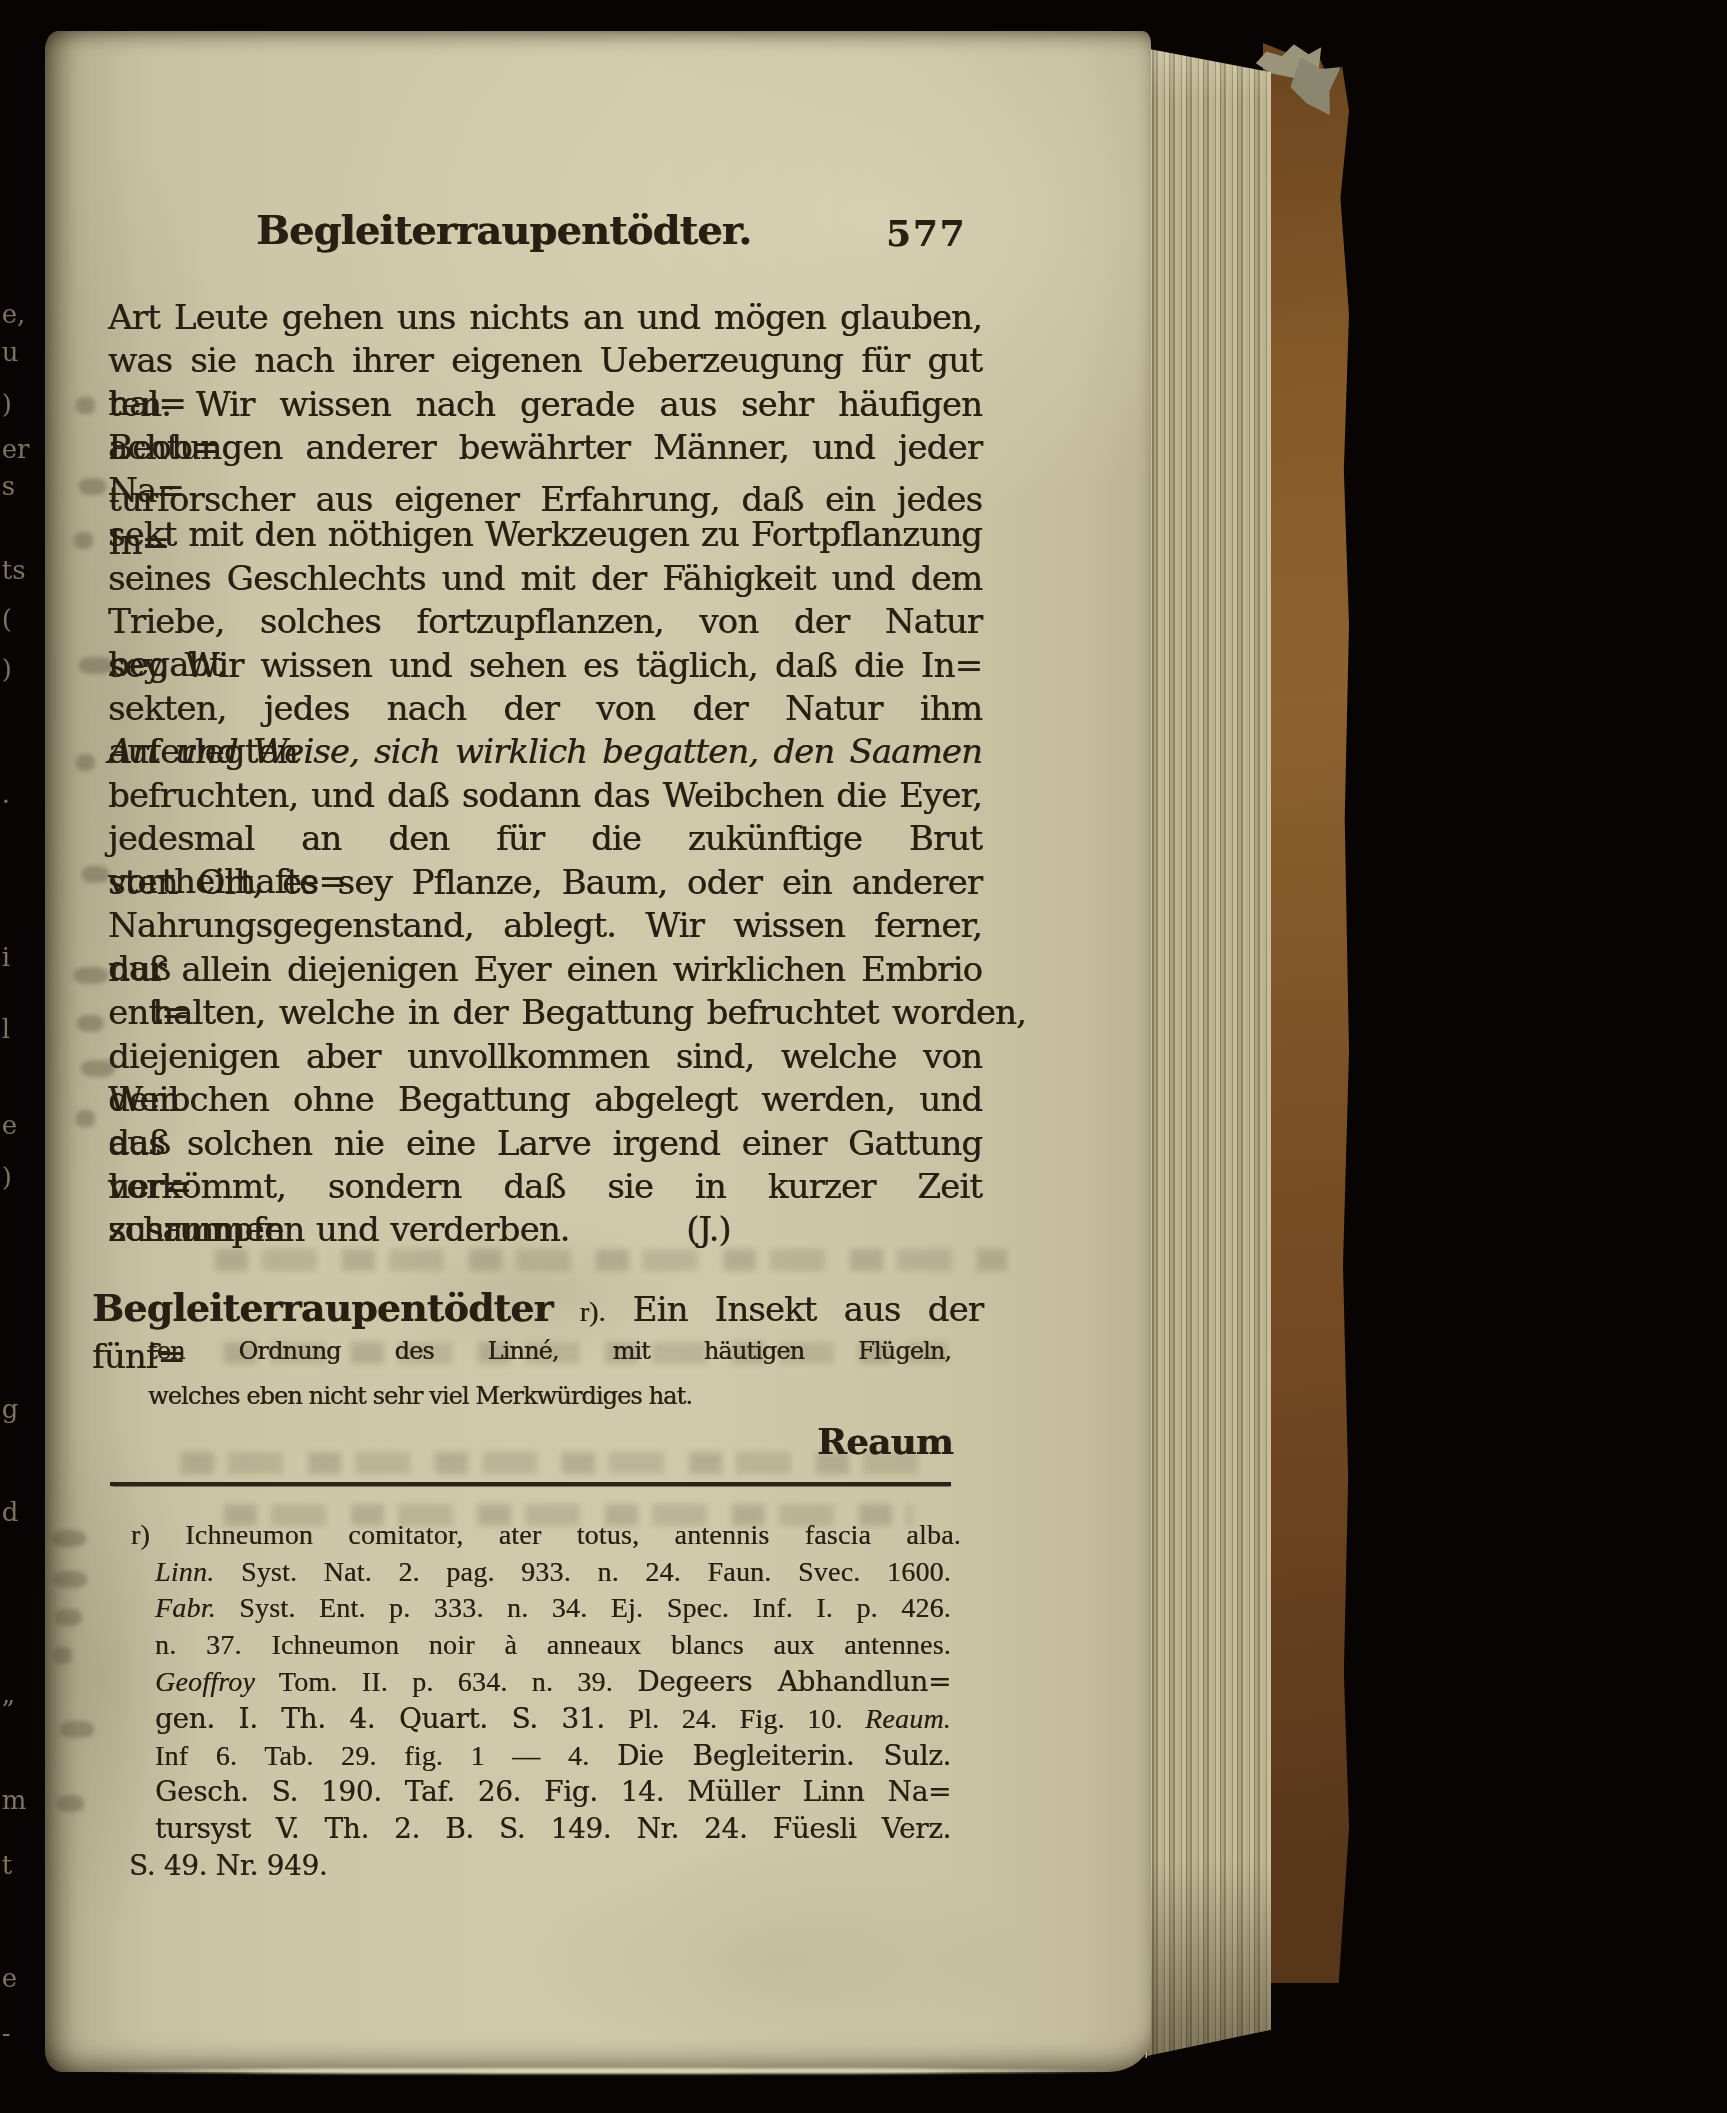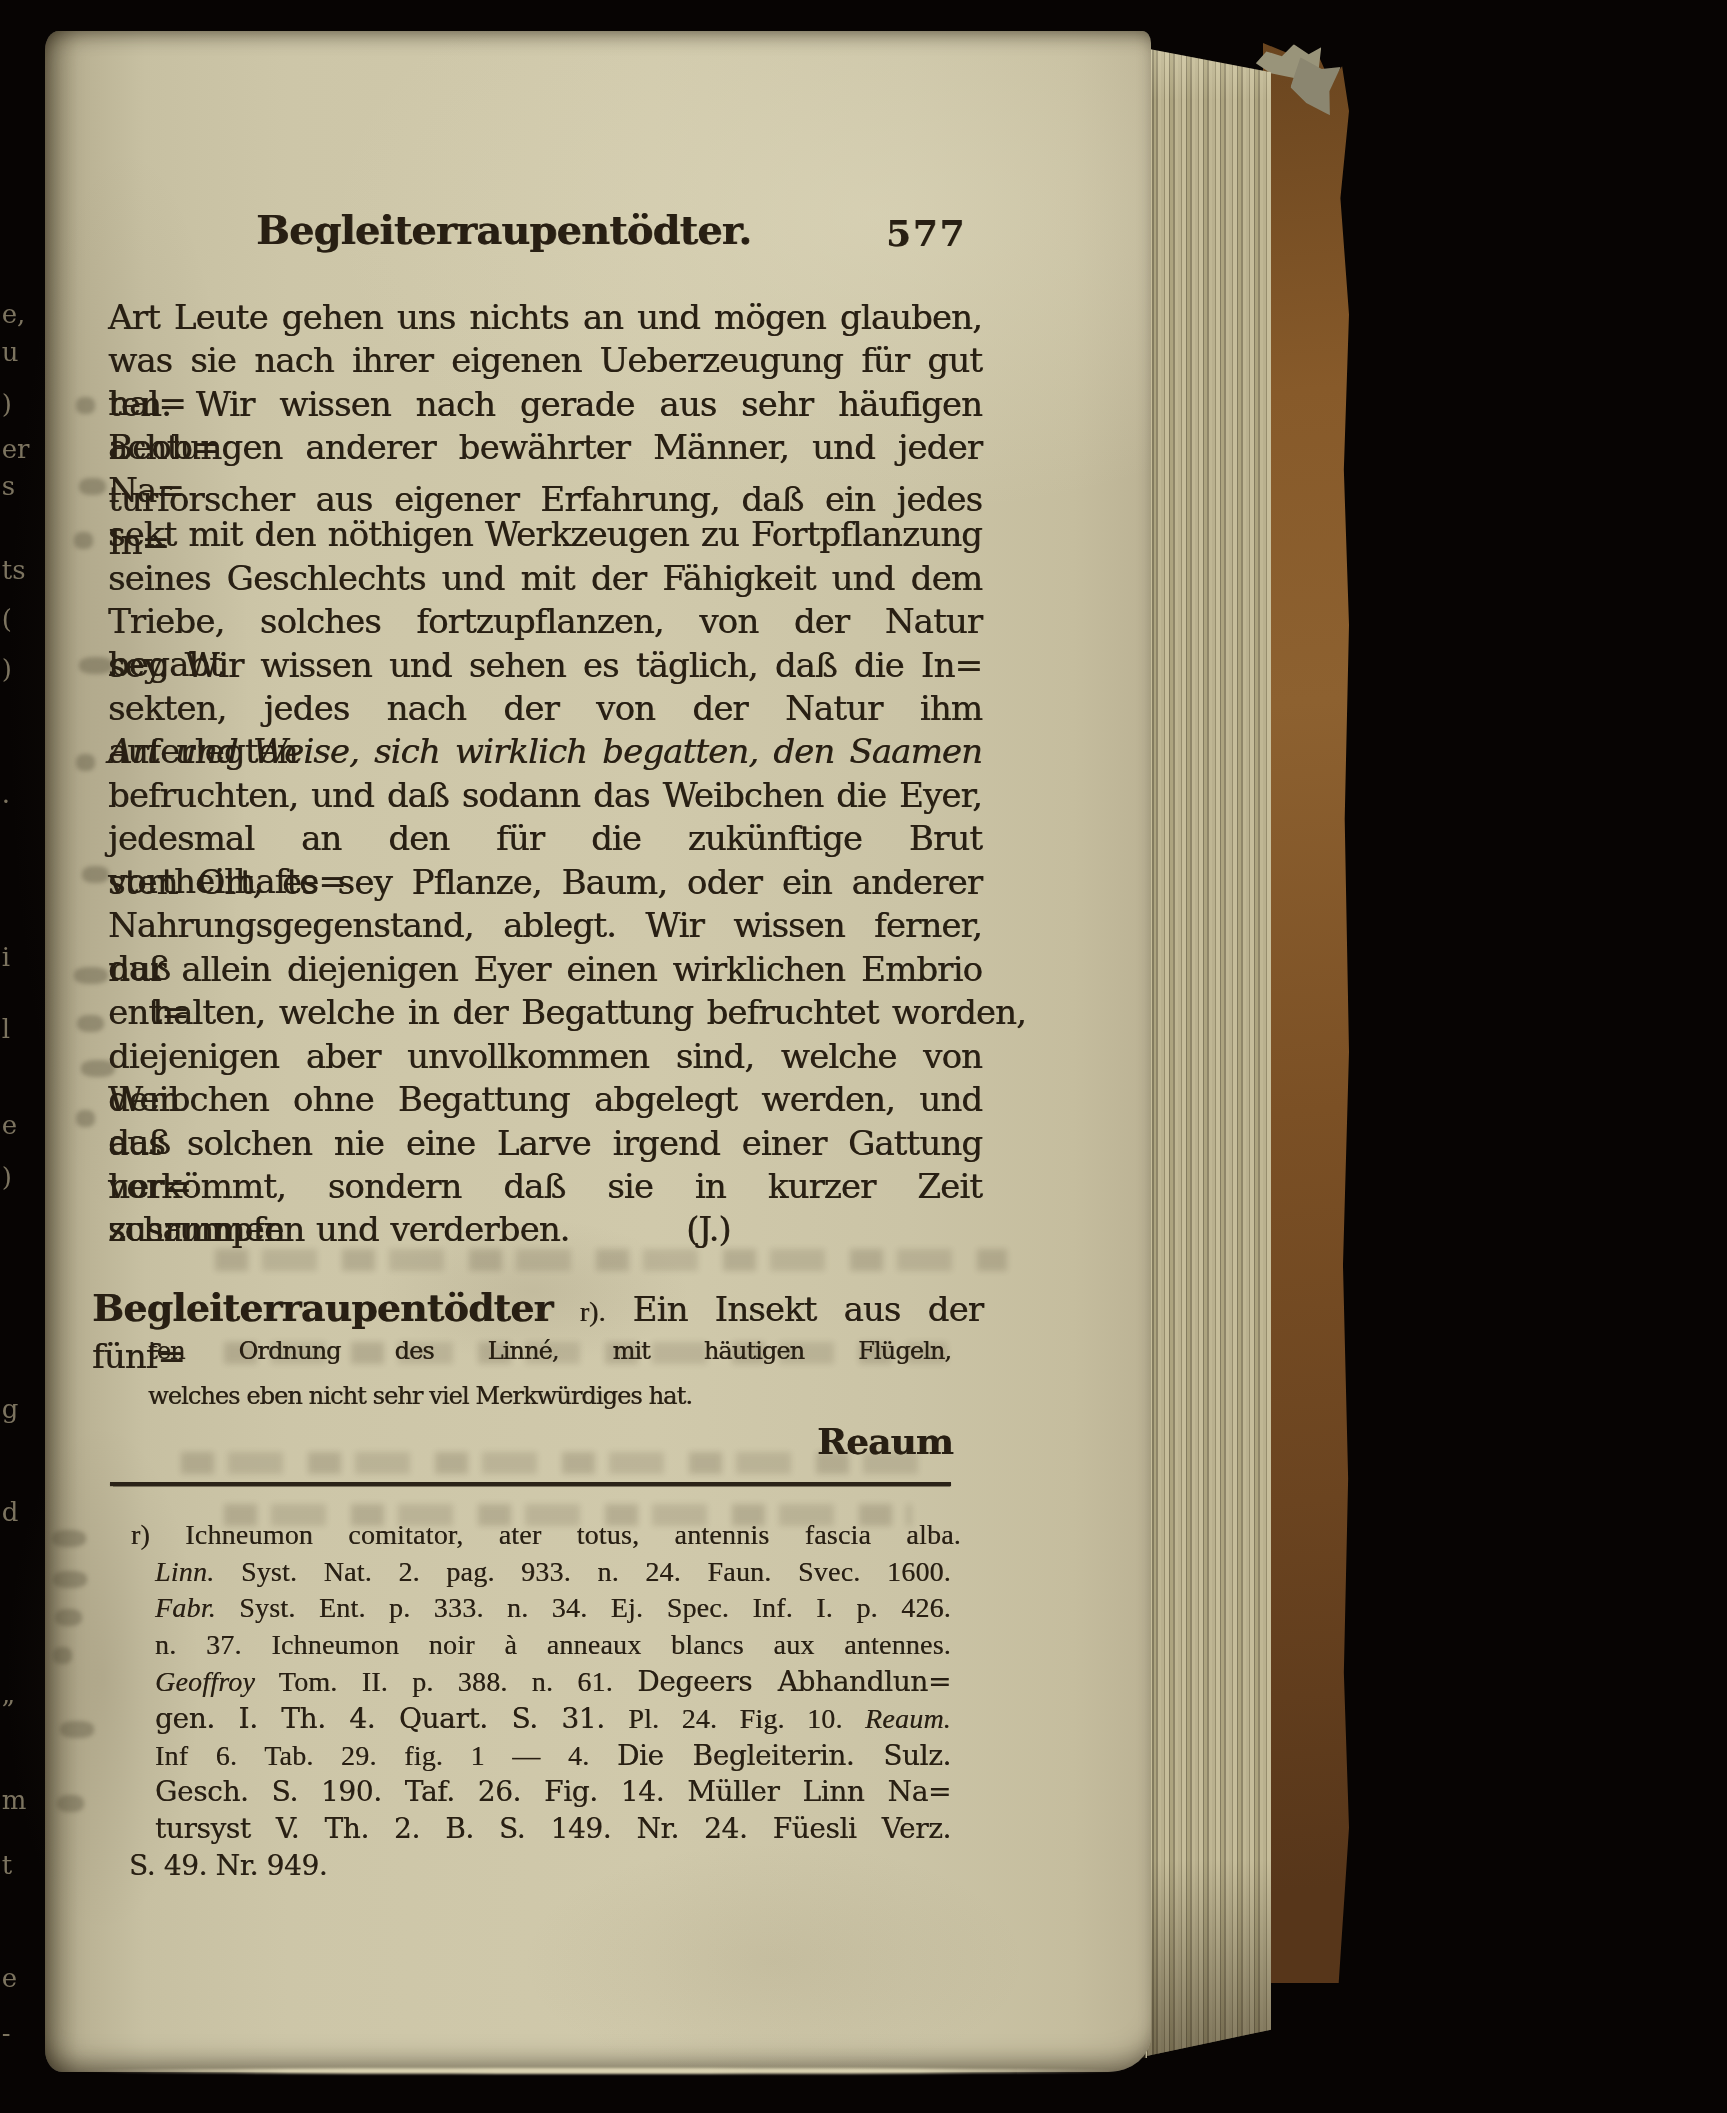--- a/index.html
+++ b/index.html
@@ -133,21 +133,21 @@
   <div class="p2l ink" style="top:1375px">welches eben nicht sehr viel Merkwürdiges hat.</div>
   <div class="catchword ink">Reaum</div>
 
   <div class="rule"></div>
 
   <div id="fnlines">
       <div class="fn ink just" style="top: 1518px; left: 124px; width: 830px; margin-left: 7px;"><span class="ant">r) Ichneumon comitator, ater totus, antennis fascia alba.</span></div>
       <div class="fn ink just" style="top: 1555px; left: 155px; width: 796px;"><span class="it">Linn.</span><span class="ant"> Syst. Nat. 2. pag. 933. n. 24.  Faun. Svec. 1600.</span></div>
       <div class="fn ink just" style="top: 1591px; left: 155px; width: 796px;"><span class="it">Fabr.</span><span class="ant"> Syst. Ent. p. 333. n. 34.  Ej. Spec. Inf. I. p. 426.</span></div>
       <div class="fn ink just" style="top: 1628px; left: 155px; width: 796px;"><span class="ant">n. 37.  Ichneumon noir à anneaux blancs aux antennes.</span></div>
-      <div class="fn ink just" style="top: 1665px; left: 155px; width: 796px;"><span class="it">Geoffroy</span><span class="ant"> Tom. II. p. 388. n. 61.  </span><span class="fr">Degeers Abhandlun=</span></div>
+      <div class="fn ink just" style="top: 1665px; left: 155px; width: 796px;"><span class="it">Geoffroy</span><span class="ant"> Tom. II. p. 634. n. 39.  </span><span class="fr">Degeers Abhandlun=</span></div>
       <div class="fn ink just" style="top: 1702px; left: 155px; width: 796px;"><span class="fr">gen. I. Th. 4. Quart. S. 31. </span><span class="ant">Pl. 24. Fig. 10.  </span><span class="it">Reaum.</span></div>
       <div class="fn ink just" style="top: 1739px; left: 155px; width: 796px;"><span class="ant">Inf 6. Tab. 29. fig. 1 — 4.  </span><span class="fr">Die Begleiterin.  Sulz.</span></div>
       <div class="fn ink just" style="top: 1775px; left: 155px; width: 796px;"><span class="fr">Gesch. S. 190. Taf. 26. Fig. 14.  Müller Linn Na=</span></div>
       <div class="fn ink just" style="top: 1812px; left: 155px; width: 796px;"><span class="fr">tursyst V. Th. 2. B. S. 149. Nr. 24.  Füesli Verz.</span></div>
       <div class="fn ink" style="top: 1849px; left: 129px; width: 822px;"><span class="fr">S. 49. Nr. 949.</span></div>
     </div>
 
   <div id="ghosts">
       <div class="ghost-strip" style="top: 1249px; left: 215px; width: 792px;"></div>
       <div class="ghost-strip" style="top: 1342px; left: 224px; width: 723px;"></div>

